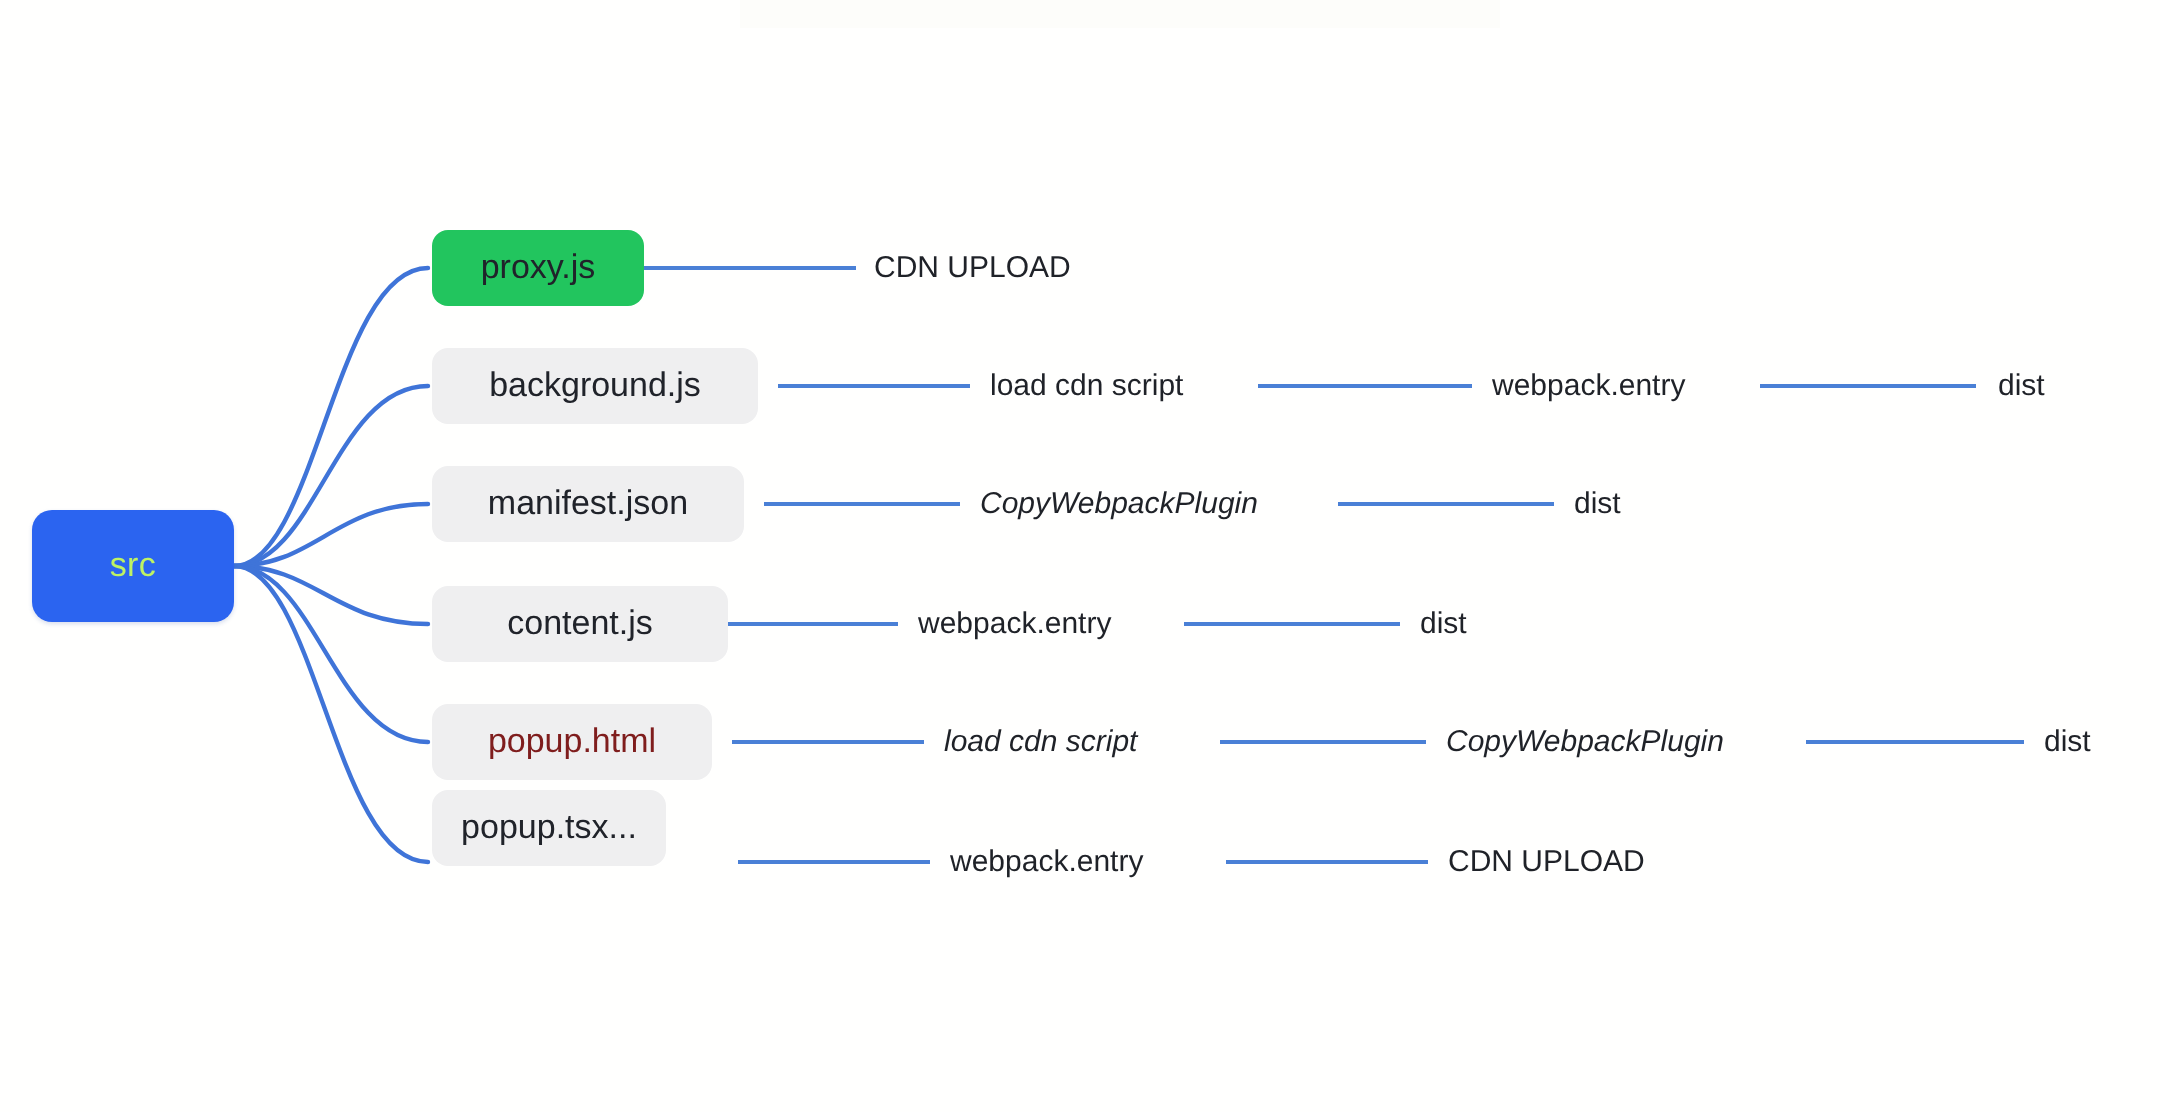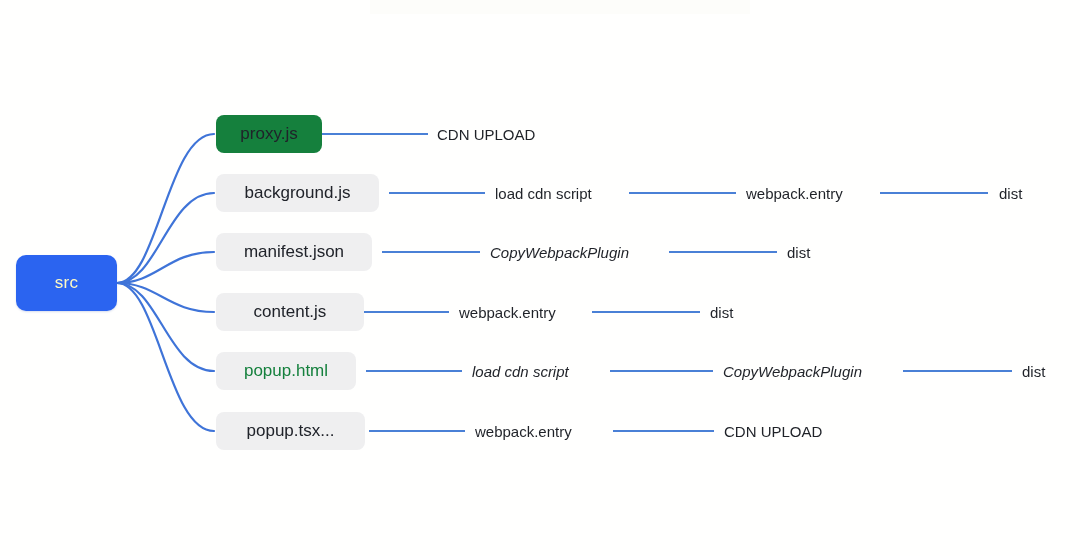--- a/index.html
+++ b/index.html
@@ -113,40 +113,40 @@
         <line x1="592" x2="700" y1="312" y2="312" class="seg" stroke="#4a80d6"></line>
         <line x1="366" x2="462" y1="371" y2="371" class="seg" stroke="#4a80d6"></line>
         <line x1="610" x2="713" y1="371" y2="371" class="seg" stroke="#4a80d6"></line>
         <line x1="903" x2="1012" y1="371" y2="371" class="seg" stroke="#4a80d6"></line>
         <line x1="369" x2="465" y1="431" y2="431" class="seg" stroke="#4a80d6"></line>
         <line x1="613" x2="714" y1="431" y2="431" class="seg" stroke="#4a80d6"></line>
       </g>
   </svg>
 
   <div class="root-node" id="root-node" style="left: 16px; top: 255px; width: 101px; height: 56px; background: rgb(43, 100, 240);">
-    <span class="root-label" style="color: #fef9c3;">src</span>
+    <span class="root-label" style="color: #bef264;">src</span>
   </div>
 
   <div id="pill-layer">
-      <div class="pill" style="left: 216px; top: 115px; width: 106px; height: 38px; background: #15803d; border-radius: 8px;">
+      <div class="pill" style="left: 216px; top: 115px; width: 106px; height: 38px; background: #22c55e; border-radius: 8px;">
         <span class="pill-label" style="color: rgb(32, 35, 42);">proxy.js</span>
       </div>
       <div class="pill" style="left: 216px; top: 174px; width: 163px; height: 38px; background: rgb(239, 239, 240); border-radius: 8px;">
         <span class="pill-label" style="color: rgb(32, 35, 42);">background.js</span>
       </div>
       <div class="pill" style="left: 216px; top: 233px; width: 156px; height: 38px; background: rgb(239, 239, 240); border-radius: 8px;">
         <span class="pill-label" style="color: rgb(32, 35, 42);">manifest.json</span>
       </div>
       <div class="pill" style="left: 216px; top: 293px; width: 148px; height: 38px; background: rgb(239, 239, 240); border-radius: 8px;">
         <span class="pill-label" style="color: rgb(32, 35, 42);">content.js</span>
       </div>
       <div class="pill" style="left: 216px; top: 352px; width: 140px; height: 38px; background: rgb(239, 239, 240); border-radius: 8px;">
-        <span class="pill-label" style="color: #15803d;">popup.html</span>
+        <span class="pill-label" style="color: #7f1d1d;">popup.html</span>
       </div>
-      <div class="pill" style="left: 216px; top: 412px; width: 149px; height: 38px; background: rgb(239, 239, 240); border-radius: 8px;">
+      <div class="pill" style="left: 216px; top: 395px; width: 117px; height: 38px; background: rgb(239, 239, 240); border-radius: 8px;">
         <span class="pill-label" style="color: rgb(32, 35, 42);">popup.tsx...</span>
       </div>
     </div>
   <div id="label-layer">
       <div class="chain-label" style="left: 437px; top: 134px;">CDN UPLOAD</div>
       <div class="chain-label" style="left: 495px; top: 193px;">load cdn script</div>
       <div class="chain-label" style="left: 746px; top: 193px;">webpack.entry</div>
       <div class="chain-label" style="left: 999px; top: 193px;">dist</div>
       <div class="chain-label italic" style="left: 490px; top: 252px;">CopyWebpackPlugin</div>
       <div class="chain-label" style="left: 787px; top: 252px;">dist</div>

